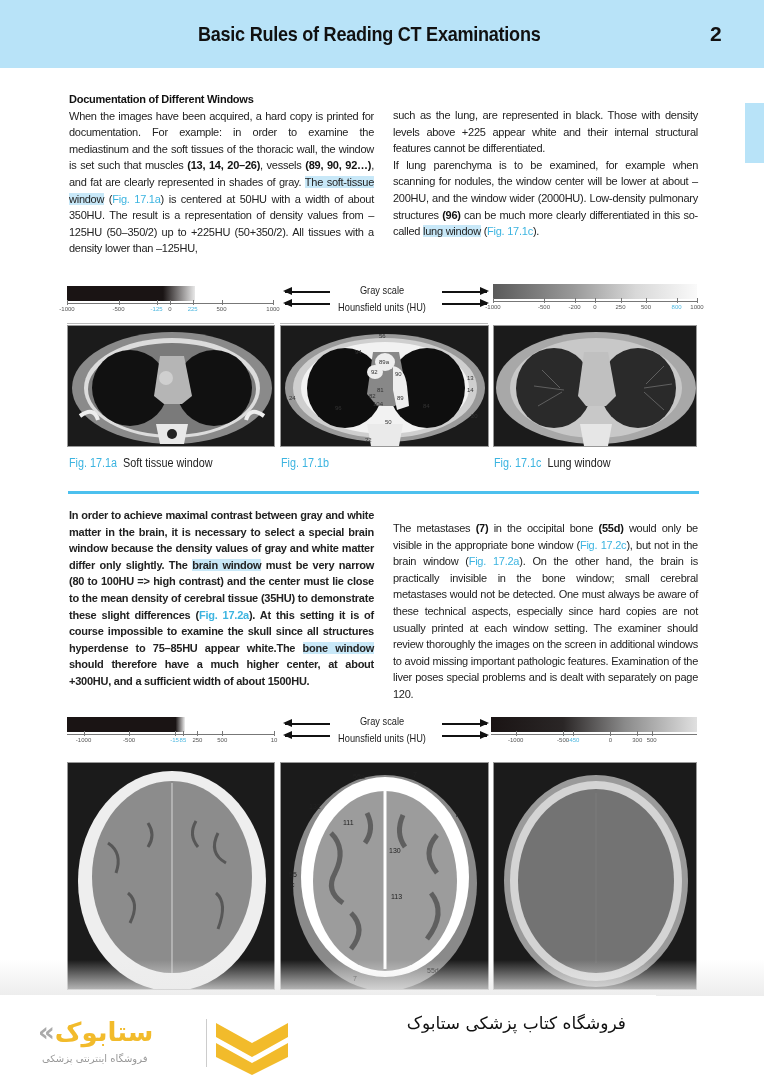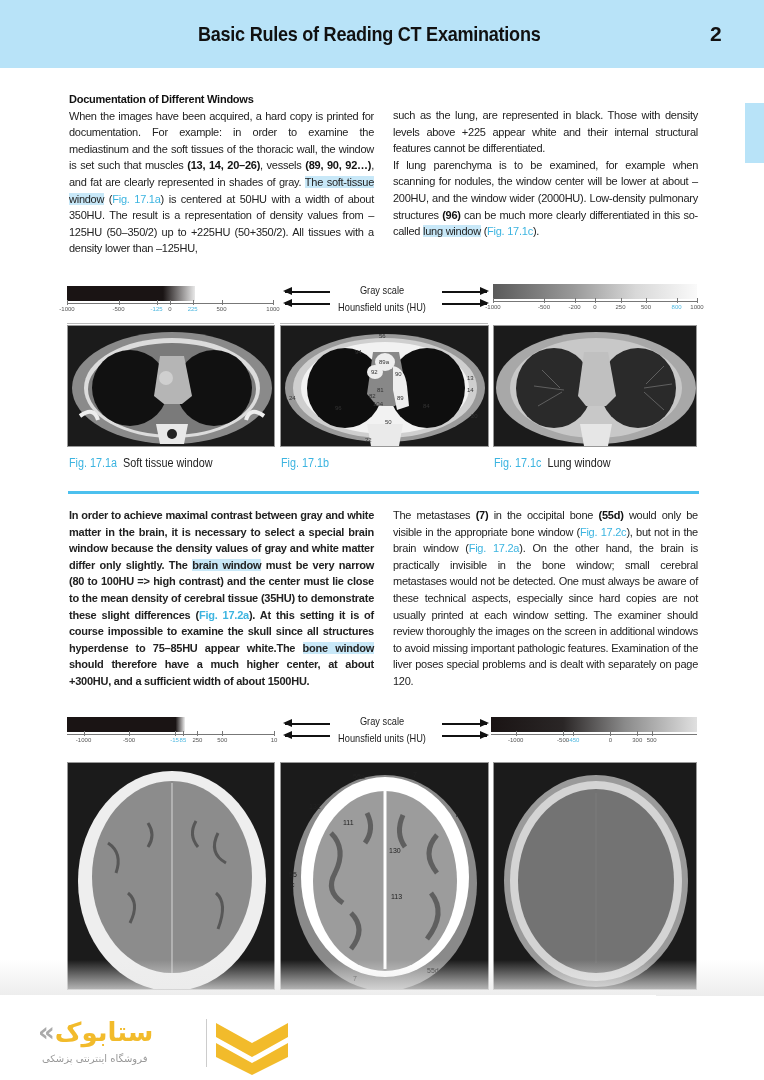--- a/index.html
+++ b/index.html
@@ -182,21 +182,21 @@
 <div class="caption" style="left:69px; top:456px;"><span class="fig-no">Fig. 17.1a</span>&nbsp;&nbsp;<span>Soft tissue window</span></div>
 <div class="caption" style="left:281px; top:456px;"><span class="fig-no">Fig. 17.1b</span></div>
 <div class="caption" style="left:494px; top:456px;"><span class="fig-no">Fig. 17.1c</span>&nbsp;&nbsp;<span>Lung window</span></div>
 
 <div class="divider"></div>
 
 <div class="text-block" style="left:69px; top:507px; width:305px;font-weight:bold;">
   <span>In order to achieve maximal contrast between gray and white matter in the brain, it is necessary to select a special brain window because the density values of gray and white matter differ only slightly. The </span><span class="hl">brain window</span><span> must be very narrow (80 to 100HU =&gt; high contrast) and the center must lie close to the mean density of cerebral tissue (35HU) to demonstrate these slight differences (</span><span class="ref">Fig. 17.2a</span><span>). At this setting it is of course impossible to examine the skull since all structures hyperdense to 75–85HU appear white.The </span><span class="hl">bone window</span><span> should therefore have a much higher center, at about +300HU, and a sufficient width of about 1500HU.</span>
 </div>
 
-<div class="text-block" style="left:393px; top:507px; width:305px;">
+<div class="text-block" style="left:393px; top:520px; width:305px;">
   <span>The metastases </span><span class="b">(7)</span><span> in the occipital bone </span><span class="b">(55d)</span><span> would only be visible in the appropriate bone window (</span><span class="ref">Fig. 17.2c</span><span>), but not in the brain window (</span><span class="ref">Fig. 17.2a</span><span>). On the other hand, the brain is practically invisible in the bone window; small cerebral metastases would not be detected. One must always be aware of these technical aspects, especially since hard copies are not usually printed at each window setting. The examiner should review thoroughly the images on the screen in additional windows to avoid missing important pathologic features. Examination of the liver poses special problems and is dealt with separately on page 120.</span>
 </div>
 
 <div class="scale" id="scale2L" style="left:67px; top:717px; width:207px;">
   <div class="bar" style="width:118px; background:linear-gradient(to right,#1a1414 0%,#1a1414 92%,#f0f0f0 100%);"></div>
   <div class="axis" style="width:207px;"></div>
 <div class="tick" style="left: 16.56px;"></div>
     <div class="tick-label" style="left: 16.56px;">-1000</div>
     <div class="tick" style="left: 62.1px;"></div>
     <div class="tick-label" style="left: 62.1px;">-500</div>
@@ -282,13 +282,14 @@
 <div class="fade"></div>
 
 <div class="footer">
   <div class="logo-main"><span class="g">«</span><span>ستابوک</span></div>
   <div class="logo-sub">فروشگاه اینترنتی پزشکی</div>
   <div class="vsep"></div>
   <svg style="position:absolute; left:216px; top:28px;" width="72" height="52" viewBox="0 0 72 52">
     <path d="M0 0 L36 20 L72 0 L72 14 L36 34 L0 14 Z" fill="#f2bb2b"></path>
     <path d="M0 20 L36 40 L72 20 L72 34 L36 52 L0 34 Z" fill="#f2bb2b"></path>
   </svg>
+  <div class="fa">فروشگاه کتاب پزشکی ستابوک</div>
 </div>
 
 </body></html>

